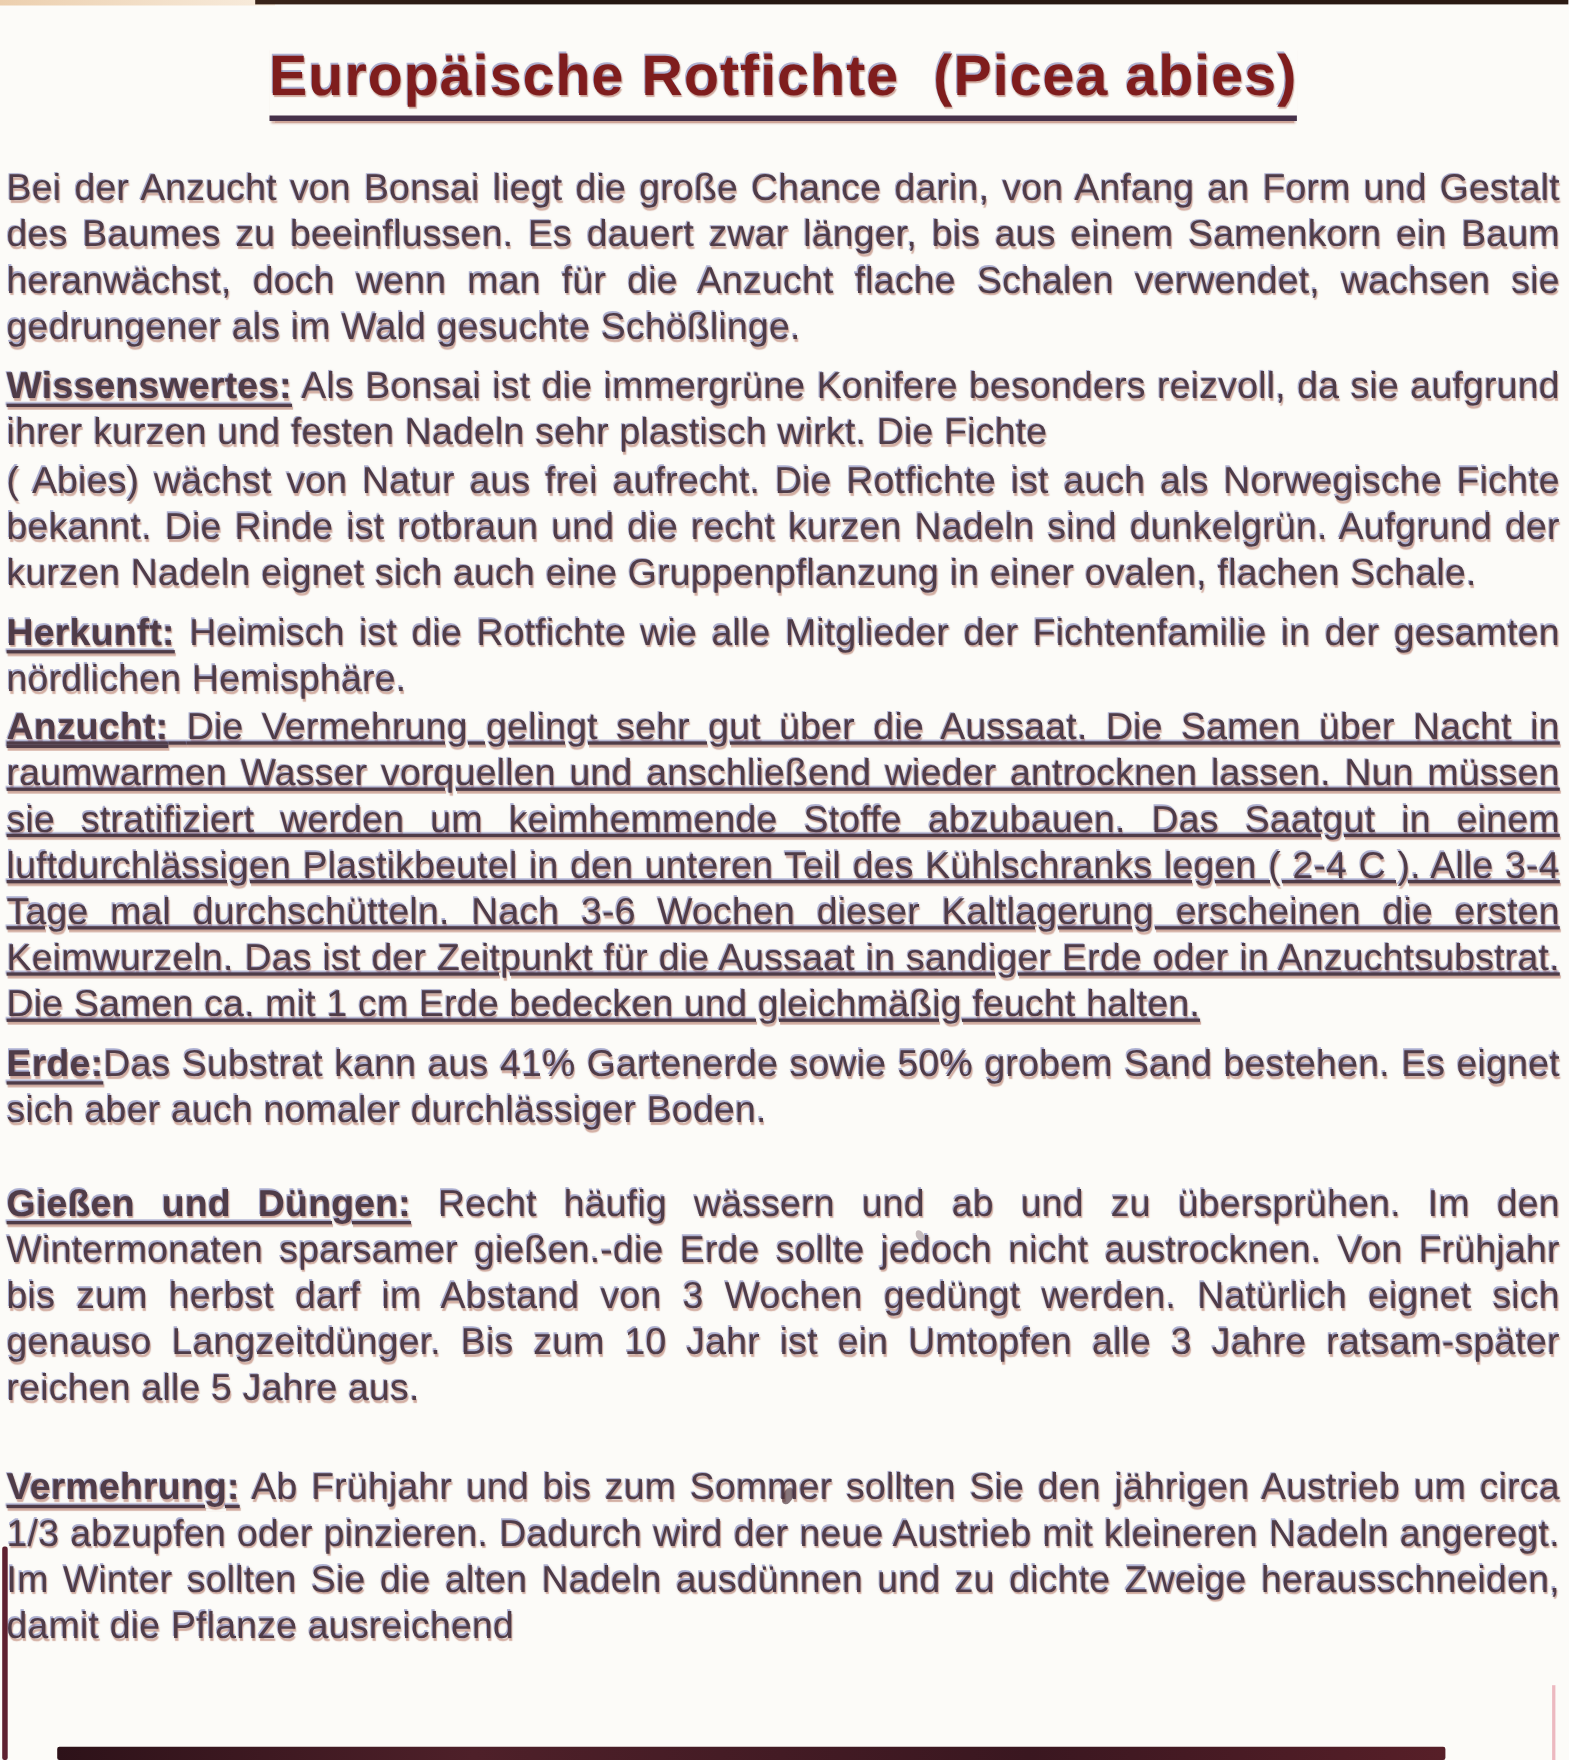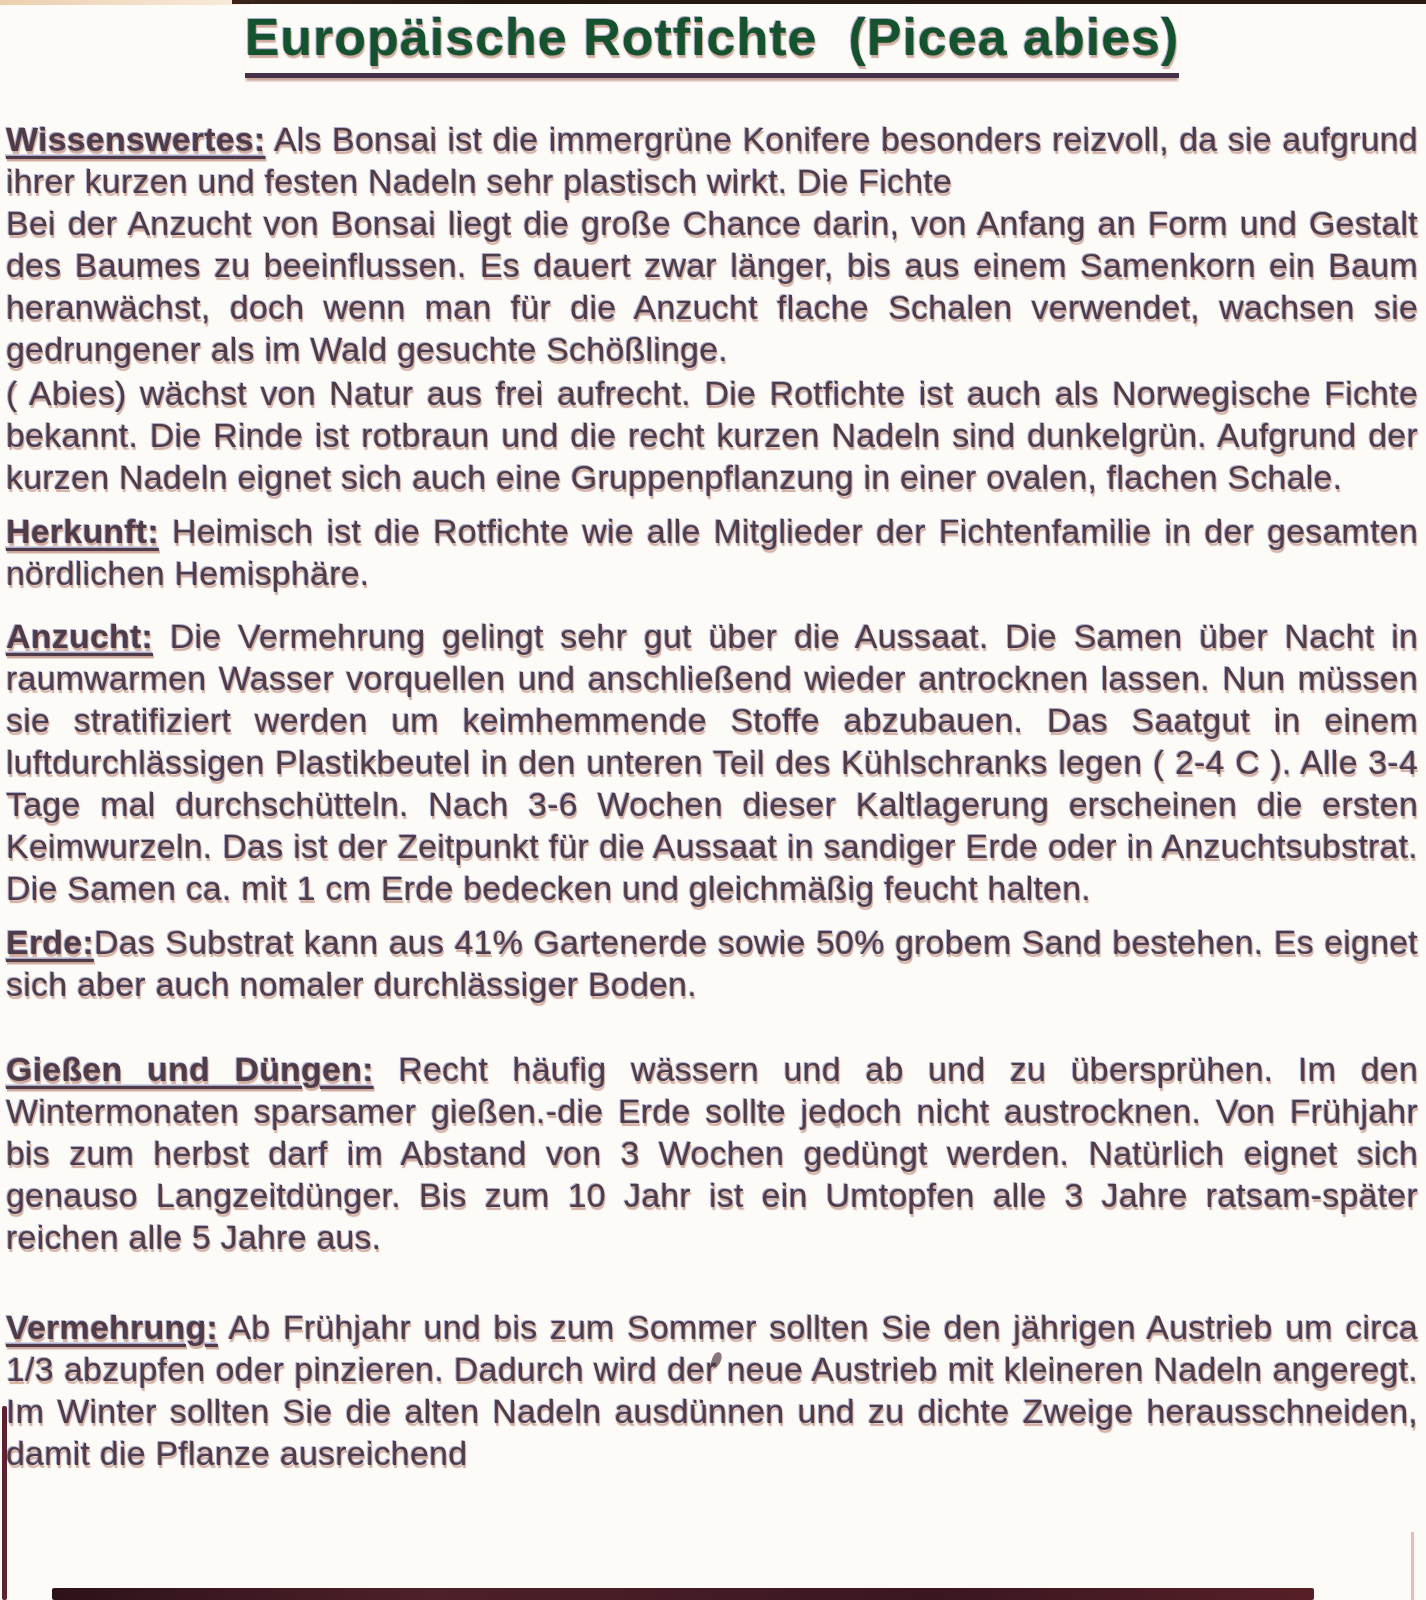--- a/index.html
+++ b/index.html
@@ -27,41 +27,42 @@
     margin: 0 0 40px 0;
     text-align: center;
     font-size: 52px;
     font-weight: bold;
     letter-spacing: 1px;
     line-height: 1.15;
   }
   .title .underlined {
     display: inline-block;
     white-space: pre-wrap;
-    color: #14532d;
+    color: #7f1d1d;
     padding-bottom: 5px;
     border-bottom: 5px solid #46314a;
     box-shadow: 0 4px 2px -1px rgba(150, 60, 38, 0.45);
+    margin-top: 32px;
   }
   .para {
     margin: 0;
     font-size: 34px;
     line-height: 42px;
     text-align: justify;
     letter-spacing: 0.2px;
   }
   .h {
     font-weight: bold;
     text-decoration: underline;
     text-decoration-thickness: 3px;
     text-underline-offset: 5px;
   }
   .m-sm  { margin-top: 12px; }
   .m-xs  { margin-top: 2px; }
-  .m-anz { margin-top: 21px; }
+  .m-anz { margin-top: 2px; text-decoration: underline; }
   .m-g   { margin-top: 43px; }
   .m-s   { margin-top: 48px; }
 
   
   .art { position: absolute; pointer-events: none; }
   .art-top-tan    { left: 0; top: 0; width: 250px; height: 5px;
                     background: linear-gradient(to right, #eccfae, #f8ecdd); }
   .art-top-dark   { left: 232px; top: 0; width: 1194px; height: 4px;
                     background: linear-gradient(to right, #3a241a, #241712 20%, #2b1a13); }
   .art-left-bar   { left: 2px; top: 1406px; width: 5px; height: 194px;
@@ -78,23 +79,23 @@
                     background: rgba(72, 46, 56, 0.30); border-radius: 50%;
                     transform: rotate(-30deg); }
 </style>
 </head>
 <body>
 
 <div class="page">
 
   <h1 class="title ink"><span class="underlined">Europäische Rotfichte  (Picea abies)</span></h1>
 
+  <p class="para ink"><span>Bei der Anzucht von Bonsai liegt die große Chance darin, von Anfang an Form und Gestalt des Baumes zu beeinflussen. Es dauert zwar länger, bis aus einem Samenkorn ein Baum heranwächst, doch wenn man für die Anzucht flache Schalen verwendet, wachsen sie gedrungener als im Wald gesuchte Schößlinge.</span></p>
+
   <p class="para ink m-sm"><span class="h">Wissenswertes:</span> <span>Als Bonsai ist die immergrüne Konifere besonders reizvoll, da sie aufgrund ihrer kurzen und festen Nadeln sehr plastisch wirkt. Die Fichte</span></p>
-
-  <p class="para ink"><span>Bei der Anzucht von Bonsai liegt die große Chance darin, von Anfang an Form und Gestalt des Baumes zu beeinflussen. Es dauert zwar länger, bis aus einem Samenkorn ein Baum heranwächst, doch wenn man für die Anzucht flache Schalen verwendet, wachsen sie gedrungener als im Wald gesuchte Schößlinge.</span></p>
   <p class="para ink m-xs"><span>( Abies) wächst von Natur aus frei aufrecht. Die Rotfichte ist auch als Norwegische Fichte bekannt. Die Rinde ist rotbraun und die recht kurzen Nadeln sind dunkelgrün. Aufgrund der kurzen Nadeln eignet sich auch eine Gruppenpflanzung in einer ovalen, flachen Schale.</span></p>
 
   <p class="para ink m-sm"><span class="h">Herkunft:</span> <span>Heimisch ist die Rotfichte wie alle Mitglieder der Fichtenfamilie in der gesamten nördlichen Hemisphäre.</span></p>
 
   <p class="para ink m-anz"><span class="h">Anzucht:</span> <span>Die Vermehrung gelingt sehr gut über die Aussaat. Die Samen über Nacht in raumwarmen Wasser vorquellen und anschließend wieder antrocknen lassen. Nun müssen sie stratifiziert werden um keimhemmende Stoffe abzubauen. Das Saatgut in einem luftdurchlässigen Plastikbeutel in den unteren Teil des Kühlschranks legen ( 2-4 C ). Alle 3-4 Tage mal durchschütteln. Nach 3-6 Wochen dieser Kaltlagerung erscheinen die ersten Keimwurzeln. Das ist der Zeitpunkt für die Aussaat in sandiger Erde oder in Anzuchtsubstrat. Die Samen ca. mit 1 cm Erde bedecken und gleichmäßig feucht halten.</span></p>
 
   <p class="para ink m-sm"><span class="h">Erde:</span><span>Das Substrat kann aus 41% Gartenerde sowie 50% grobem Sand bestehen. Es eignet sich aber auch nomaler durchlässiger Boden.</span></p>
 
 
   <p class="para ink m-g"><span class="h">Gießen und Düngen:</span> <span>Recht häufig wässern und ab und zu übersprühen. Im den Wintermonaten sparsamer gießen.-die Erde sollte jedoch nicht austrocknen. Von Frühjahr bis zum herbst darf im Abstand von 3 Wochen gedüngt werden. Natürlich eignet sich genauso Langzeitdünger. Bis zum 10 Jahr ist ein Umtopfen alle 3 Jahre ratsam-später reichen alle 5 Jahre aus.</span></p>

